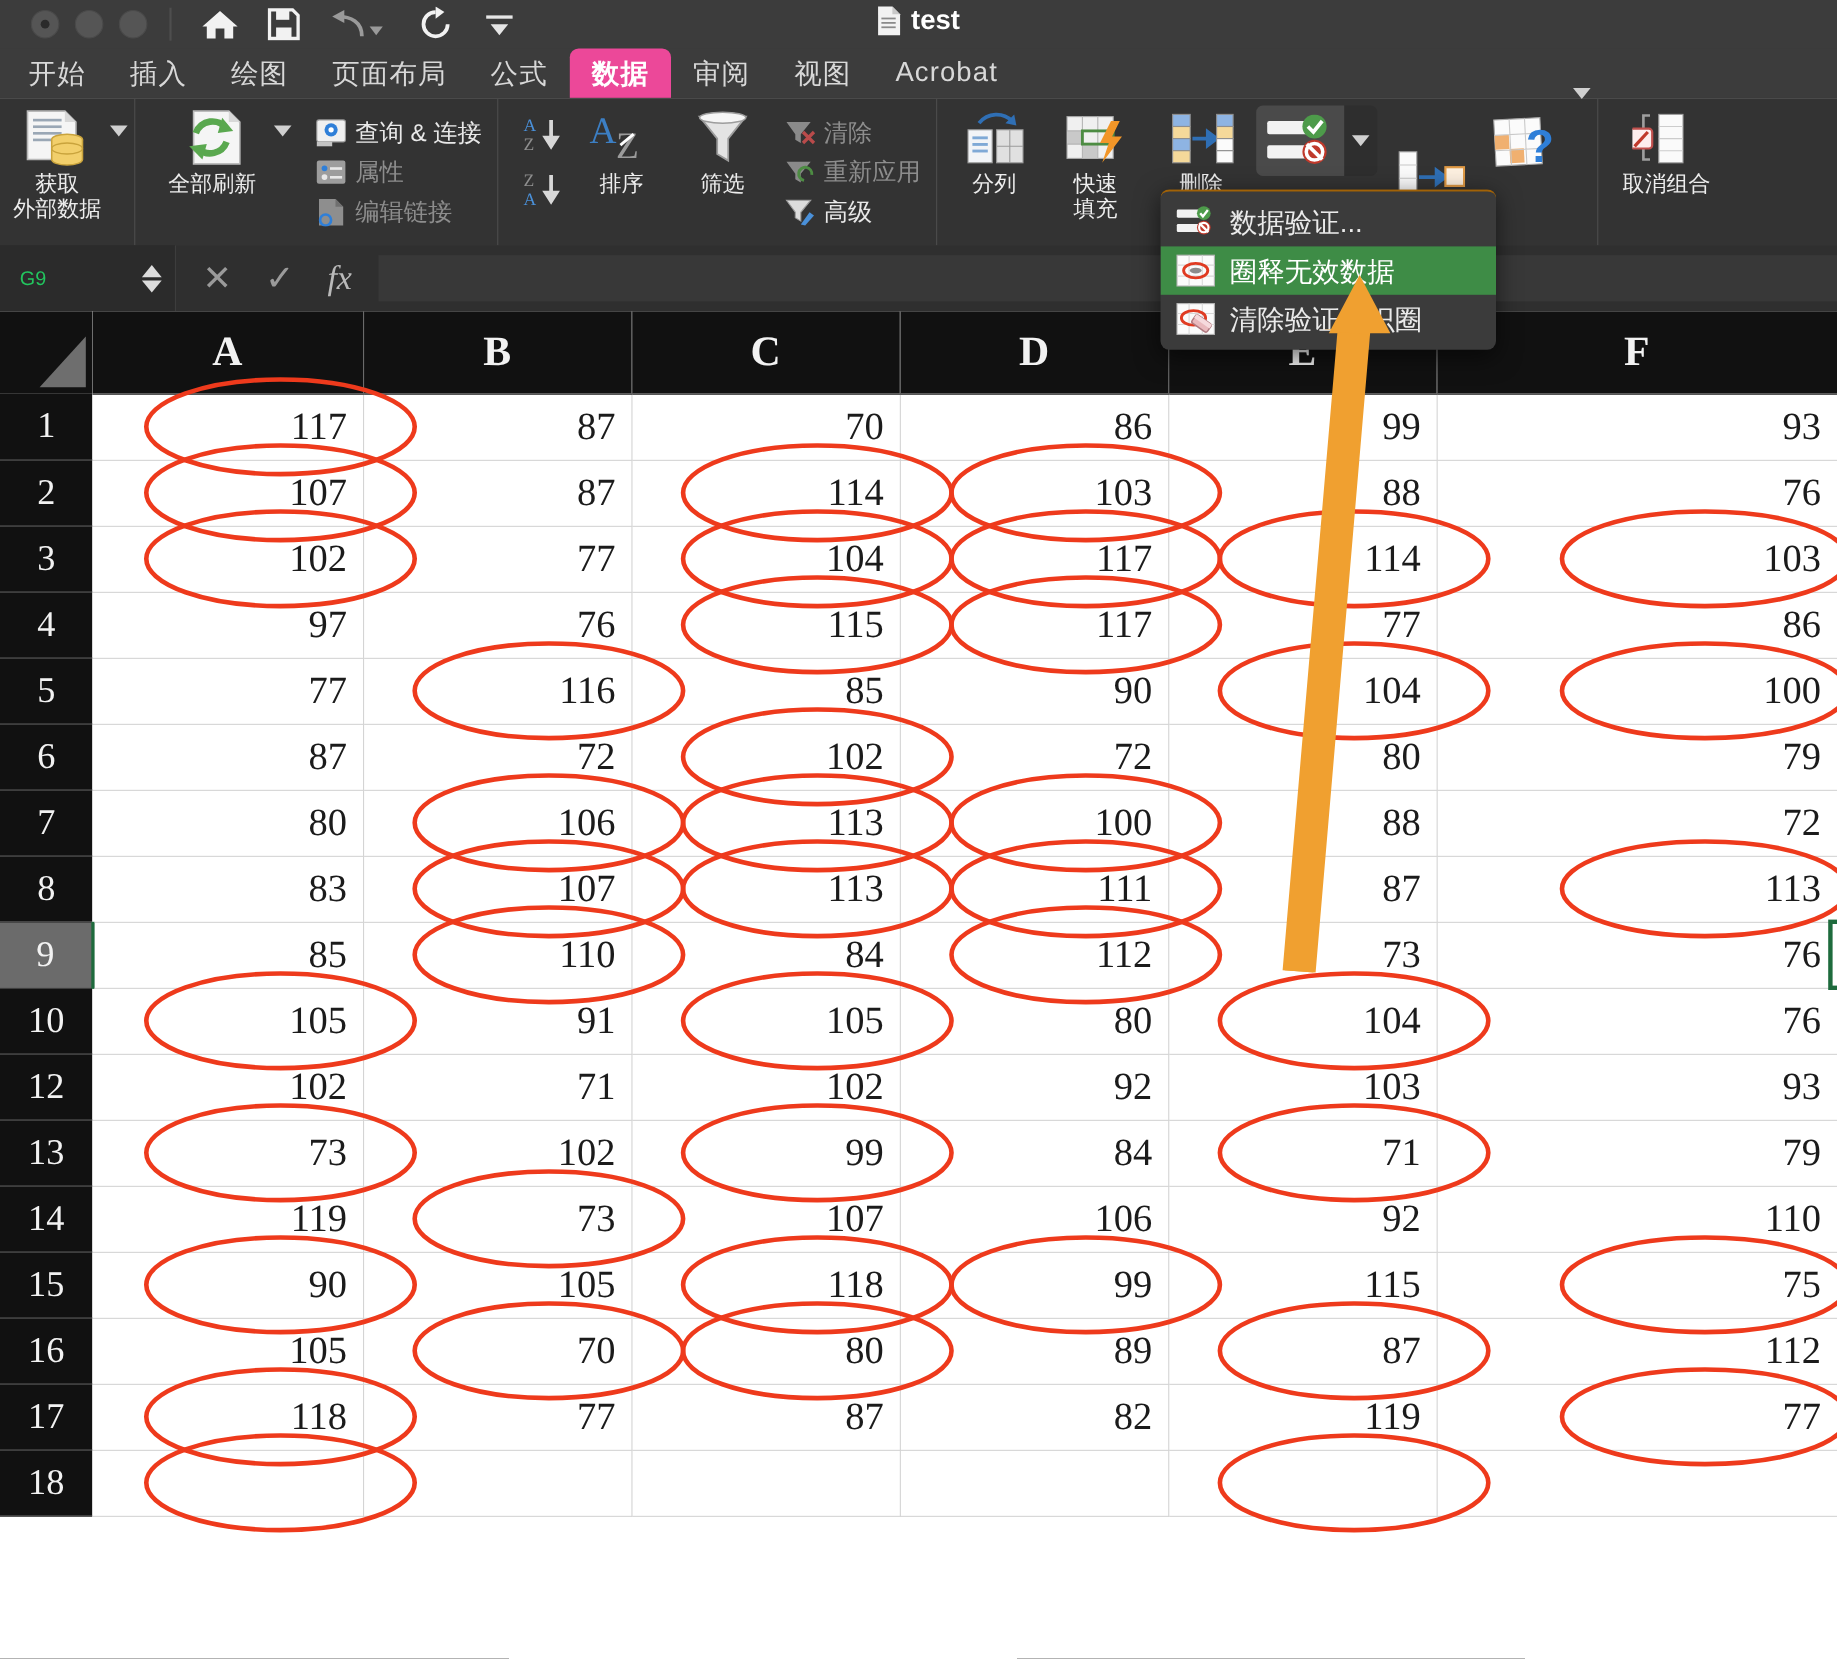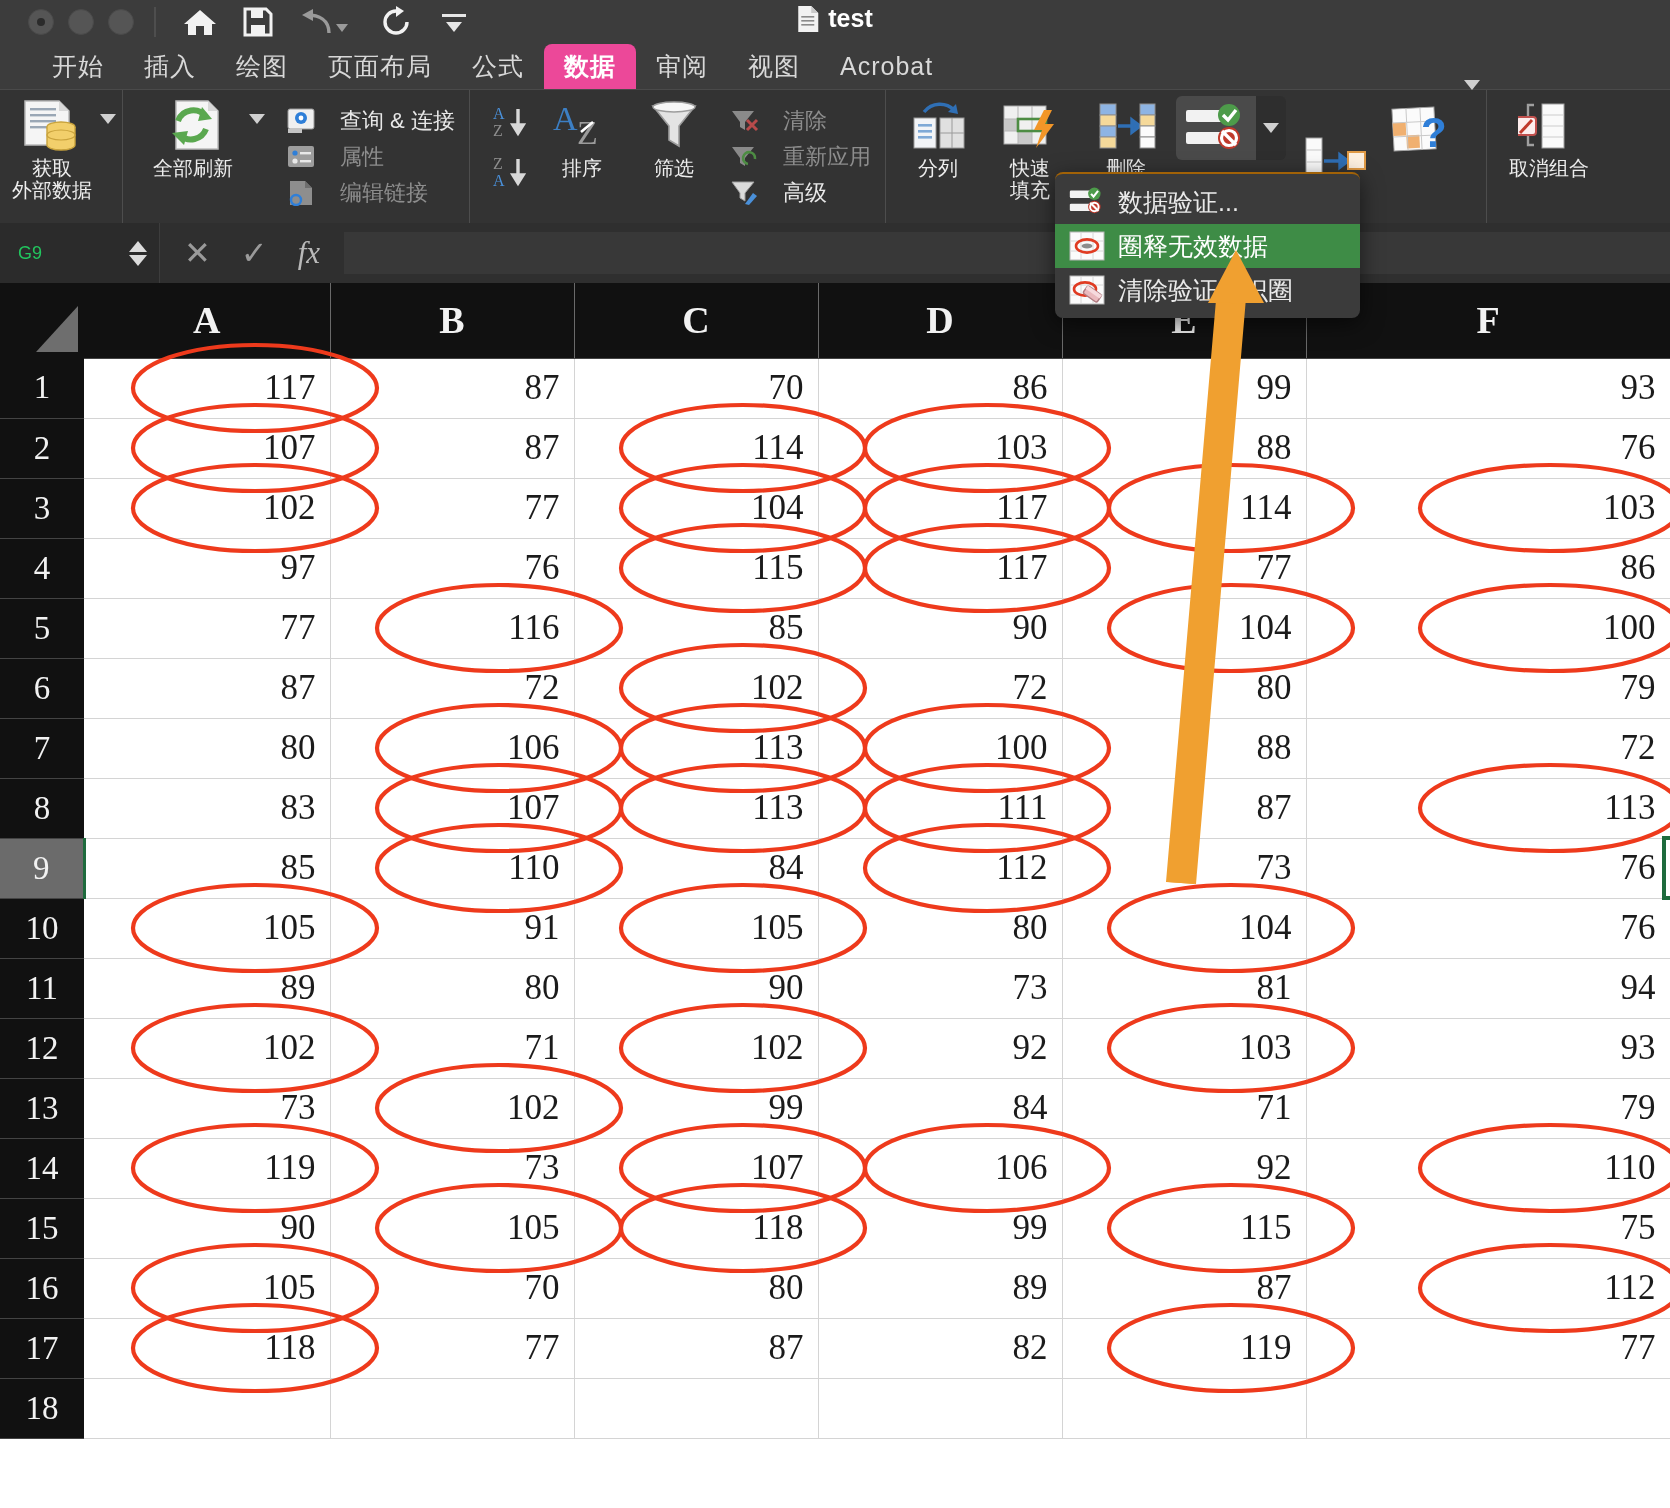--- a/index.html
+++ b/index.html
@@ -35,21 +35,21 @@
     position: absolute; left: 50%; transform: translateX(-50%);
     top: 4px; display: flex; align-items: center; gap: 9px;
     color: #fff; font-size: 25px; font-weight: bold;
   }
   .doc-icon { width: 22px; height: 28px; }
 
   
   .tabbar {
     position: absolute; left: 0; top: 44px; width: 1670px; height: 45px;
     background: #3c3c3c;
-    display: flex; align-items: flex-end; padding-left: 32px;
+    display: flex; align-items: flex-end; padding-left: 6px;
   }
   .tab {
     height: 45px; padding: 0 20px;
     display: flex; align-items: center; justify-content: center;
     color: #d8d8d8; font-size: 25px; letter-spacing: 1px;
     border-radius: 8px 8px 0 0;
     white-space: nowrap;
   }
   .tab.active { background: #ec4899; color: #ffffff; font-weight: bold; }
 
@@ -73,21 +73,21 @@
   .bigbtn .lbl2 { white-space: nowrap; }
   .caretdown {
     width: 0; height: 0; border-left: 8px solid transparent;
     border-right: 8px solid transparent; border-top: 10px solid #d0d0d0;
   }
   .withcaret { display: flex; align-items: flex-start; }
   .withcaret .caretwrap { margin-top: 34px; margin-left: 2px; }
 
   .smallcol { display: flex; flex-direction: column; justify-content: center; gap: 6px; padding: 4px 8px; }
   .smallbtn {
-    display: flex; align-items: flex-end; gap: 21px;
+    display: flex; align-items: flex-end; gap: 4px;
     color: #e8e8e8; font-size: 22px; white-space: nowrap;
   }
   .smallbtn.dis { color: #8d8d8d; }
   .sic { width: 34px; height: 30px; display: flex; align-items: center; justify-content: center; }
 
   .sortcol { display: flex; flex-direction: column; justify-content: center; gap: 10px; padding: 0 10px 18px 16px; }
   .sortrow { display: flex; align-items: center; gap: 4px; }
 
   
   .dv-btn {
@@ -695,29 +695,20 @@
             <td class="cell">76</td>
           </tr>
           <tr>
             <td class="rowhead">10</td>
             <td class="cell">105</td>
             <td class="cell">91</td>
             <td class="cell">105</td>
             <td class="cell">80</td>
             <td class="cell">104</td>
             <td class="cell">76</td>
-          </tr>
-          <tr>
-            <td class="rowhead">11</td>
-            <td class="cell">89</td>
-            <td class="cell">80</td>
-            <td class="cell">90</td>
-            <td class="cell">73</td>
-            <td class="cell">81</td>
-            <td class="cell">94</td>
           </tr>
           <tr>
             <td class="rowhead">12</td>
             <td class="cell">102</td>
             <td class="cell">71</td>
             <td class="cell">102</td>
             <td class="cell">92</td>
             <td class="cell">103</td>
             <td class="cell">93</td>
           </tr>

